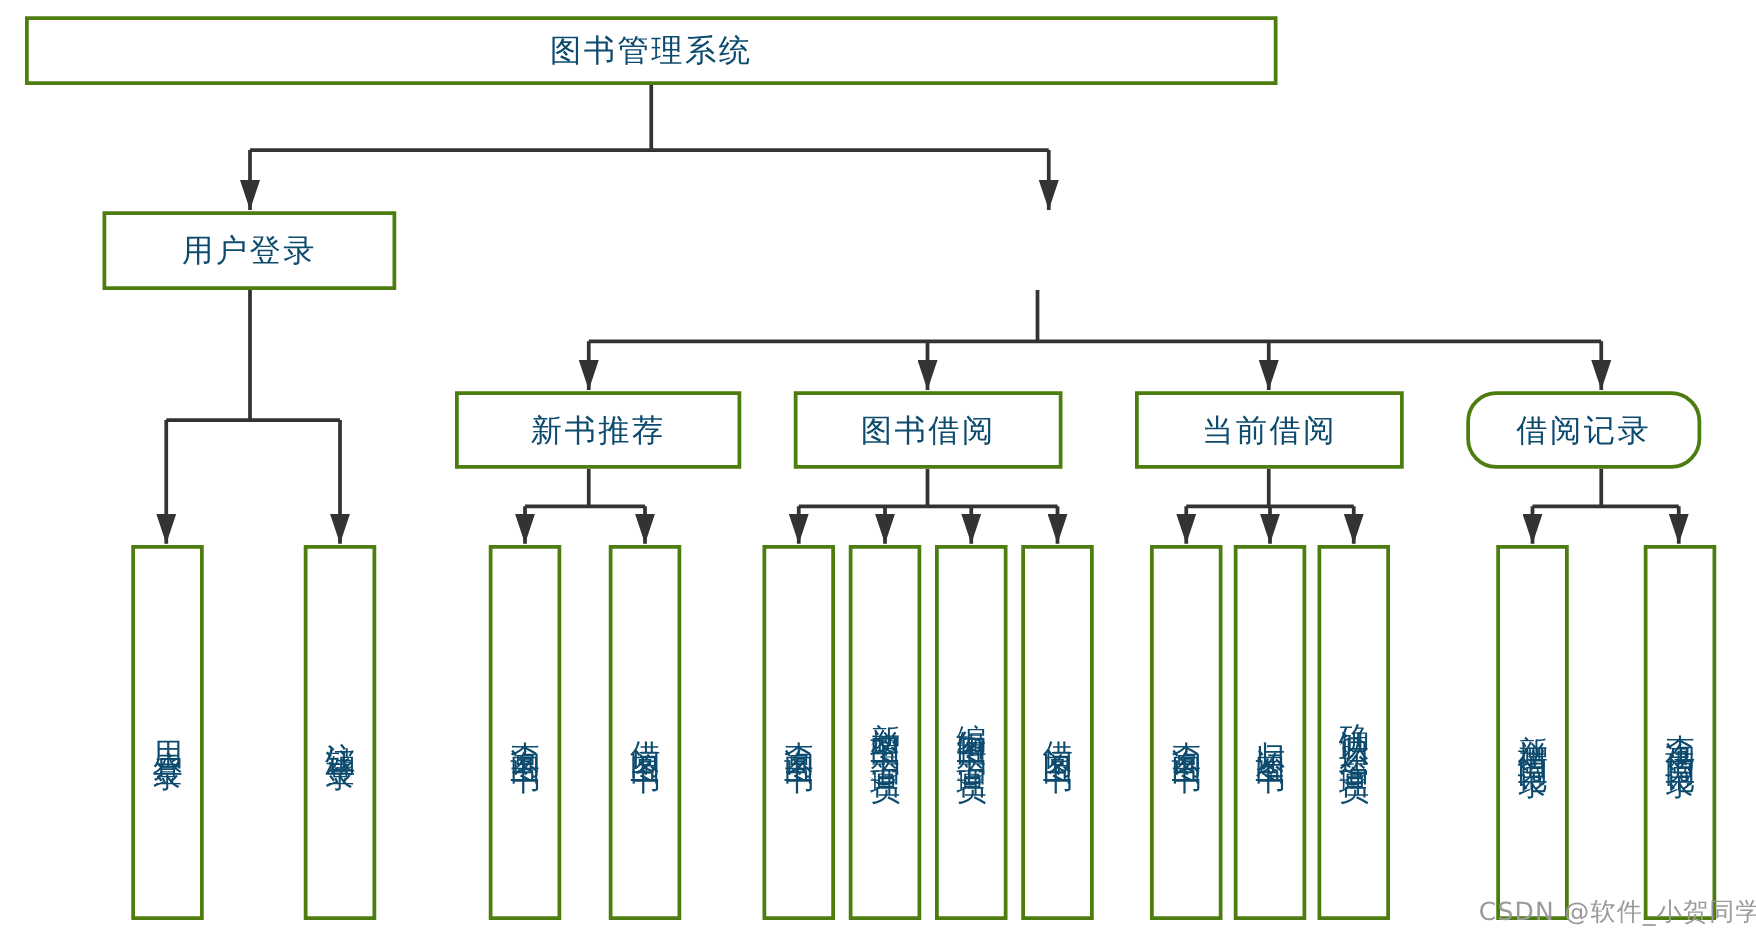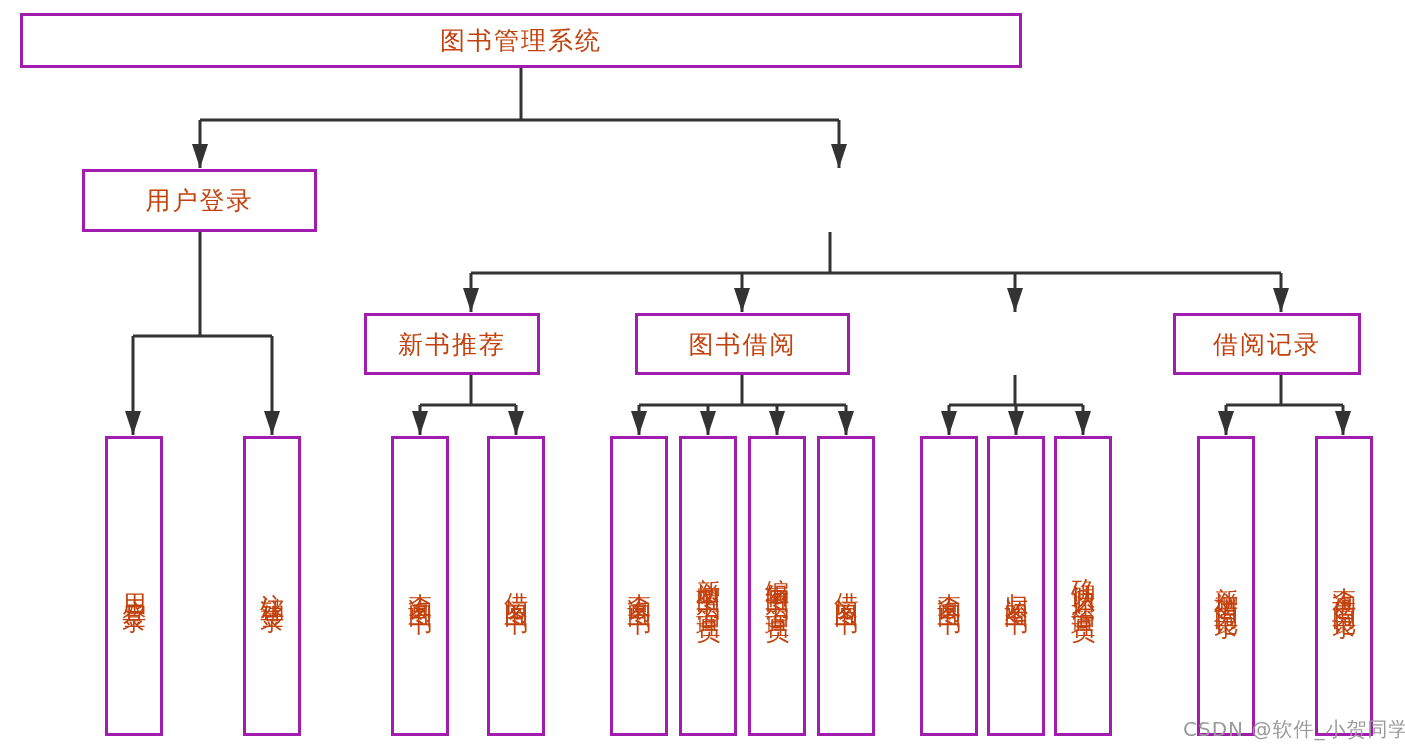--- a/index.html
+++ b/index.html
@@ -4,23 +4,23 @@
 <style>
   html,body { margin:0; padding:0; }
   body {
     width:1405px; height:747px; background:#ffffff;
     font-family:"DejaVu Sans","Liberation Sans",sans-serif;
   }
   .canvas { position:relative; width:1405px; height:747px; background:#ffffff; overflow:hidden; }
   svg.lines { position:absolute; left:0; top:0; width:1405px; height:747px; pointer-events:none; }
   .box {
     position:absolute; box-sizing:border-box;
-    border:3px solid #a21caf; background:#ffffff;
+    border:3px solid #4d7c0f; background:#ffffff;
     display:flex; align-items:center; justify-content:center;
-    color:#c2410c;
+    color:#0c4a6e;
   }
   .hbox { font-size:25px; letter-spacing:2px; white-space:nowrap; }
   .vbox {
     writing-mode:vertical-rl; text-orientation:mixed;
     font-size:24px; letter-spacing:6px; line-height:1.1;
     top:436px; width:58px; height:300px;
   }
   .watermark {
     position:absolute; left:1183px; top:716px; z-index:5;
     font-size:20px; color:#9a9a9a; letter-spacing:1px; white-space:nowrap;
@@ -78,23 +78,24 @@
       <path d="M1226 405 H1343"></path>
       <path d="M1226 405 V435" marker-end="url(#arrow)"></path>
       <path d="M1343 405 V435" marker-end="url(#arrow)"></path>
     </g>
   </svg>
 
   <div class="box hbox" style="left:20px; top:13px; width:1002px; height:55px;">图书管理系统</div>
 
   <div class="box hbox" style="left:82px; top:169px; width:235px; height:63px;">用户登录</div>
 
-  <div class="box hbox" style="left:364px; top:313px; width:176px; height:62px;">新书推荐</div>
+  <div class="box hbox" style="left:364px; top:313px; width:229px; height:62px;">新书推荐</div>
   <div class="box hbox" style="left:635px; top:313px; width:215px; height:62px;text-align:right;">图书借阅</div>
-  <div class="box hbox" style="left:1173px; top:313px; width:188px; height:62px;">借阅记录</div>
+  <div class="box hbox" style="left:908px; top:313px; width:215px; height:62px;">当前借阅</div>
+  <div class="box hbox" style="left:1173px; top:313px; width:188px; height:62px;border-radius:24px;">借阅记录</div>
 
   <div class="box vbox" style="left:105px;">用户登录</div>
   <div class="box vbox" style="left:243px;">注销登录</div>
   <div class="box vbox" style="left:391px;">查询图书</div>
   <div class="box vbox" style="left:487px;">借阅图书</div>
   <div class="box vbox" style="left:610px;">查询图书</div>
   <div class="box vbox" style="left:679px;">新增图书（管理员）</div>
   <div class="box vbox" style="left:748px;">编辑图书（管理员）</div>
   <div class="box vbox" style="left:817px;">借阅图书</div>
   <div class="box vbox" style="left:920px;">查询图书</div>

